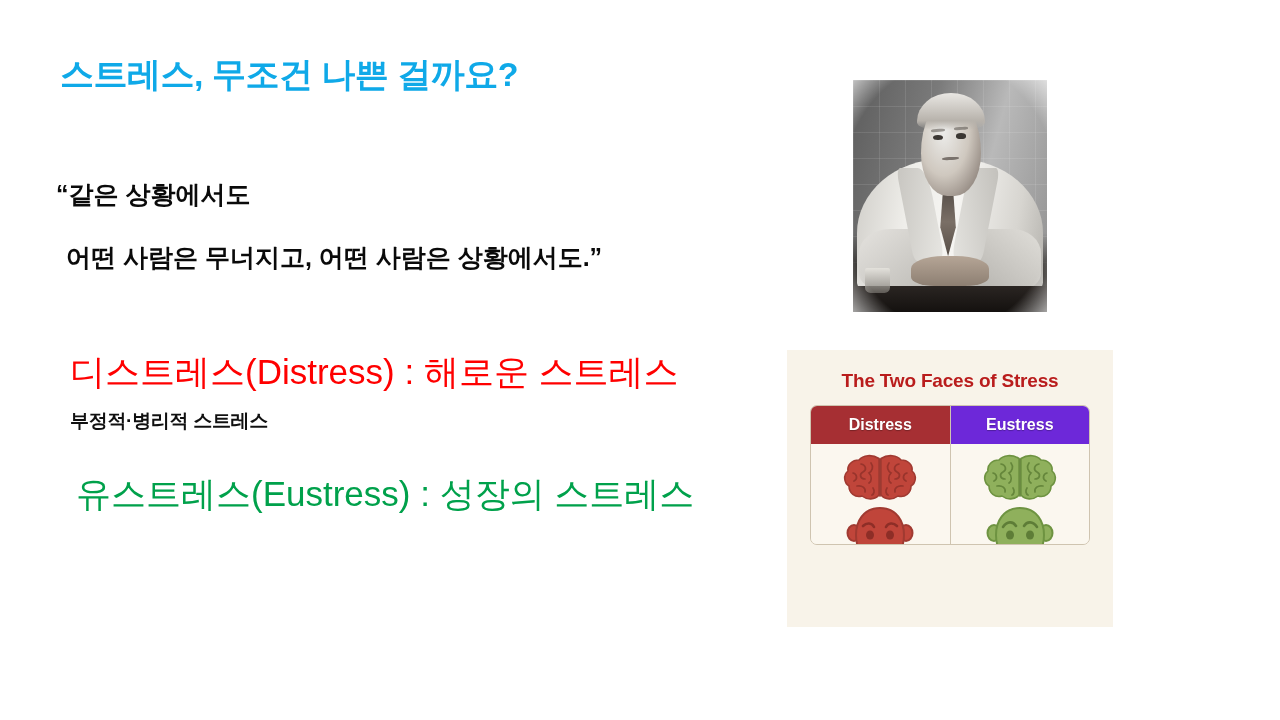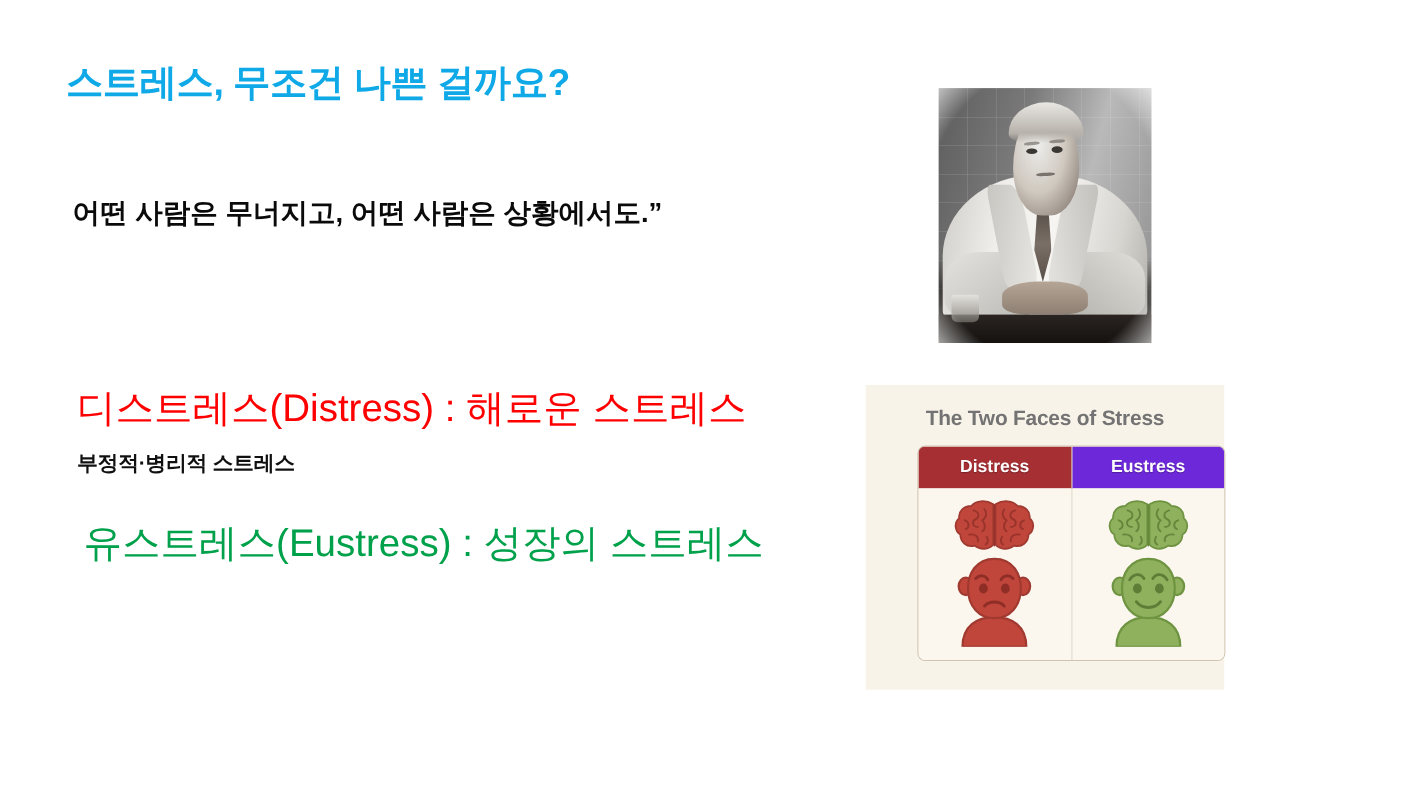--- a/index.html
+++ b/index.html
@@ -255,35 +255,34 @@
     box-sizing: border-box;
   }
   .info-title {
     position: absolute;
     left: 0;
     right: 0;
     top: 20px;
     text-align: center;
     font-size: 19px;
     font-weight: bold;
-    color: #737373;
+    color: #b91c1c;
     letter-spacing: -0.2px;
   }
   .info-table {
     position: absolute;
     left: 23px;
     top: 55px;
     width: 280px;
-    height: 196px;
+    height: 140px;
     display: flex;
     border-radius: 7px;
     overflow: hidden;
     border: 1px solid #cfc4b0;
     box-sizing: border-box;
-    margin-left: 24px;
   }
   .info-col {
     flex: 1 1 50%;
     display: flex;
     flex-direction: column;
     min-width: 0;
   }
   .info-col.left { border-right: 1px solid #cfc4b0; }
   .col-header {
     height: 38px;
@@ -318,20 +317,21 @@
   .slide-title[data-bind], .info-title[data-bind], .col-header[data-bind] {
     white-space: nowrap;
   }
 </style>
 </head>
 <body>
 
 <div class="slide-title" data-bind="slide.title">스트레스, 무조건 나쁜 걸까요?</div>
 
 <div class="quote-block">
+  <div class="quote-line line1" data-bind="quote.line1">“같은 상황에서도</div>
   <div class="quote-line line2" data-bind="quote.line2">어떤 사람은 무너지고,  어떤 사람은 상황에서도.”</div>
 </div>
 
 <div class="type-block distress">
   <div class="type-heading red" data-bind="stress_types.distress.heading">디스트레스(Distress) : 해로운 스트레스</div>
   <div class="type-sub" data-bind="stress_types.distress.subtitle">부정적·병리적 스트레스</div>
 </div>
 
 <div class="type-block eustress">
   <div class="type-heading green" data-bind="stress_types.eustress.heading">유스트레스(Eustress) : 성장의 스트레스</div>

